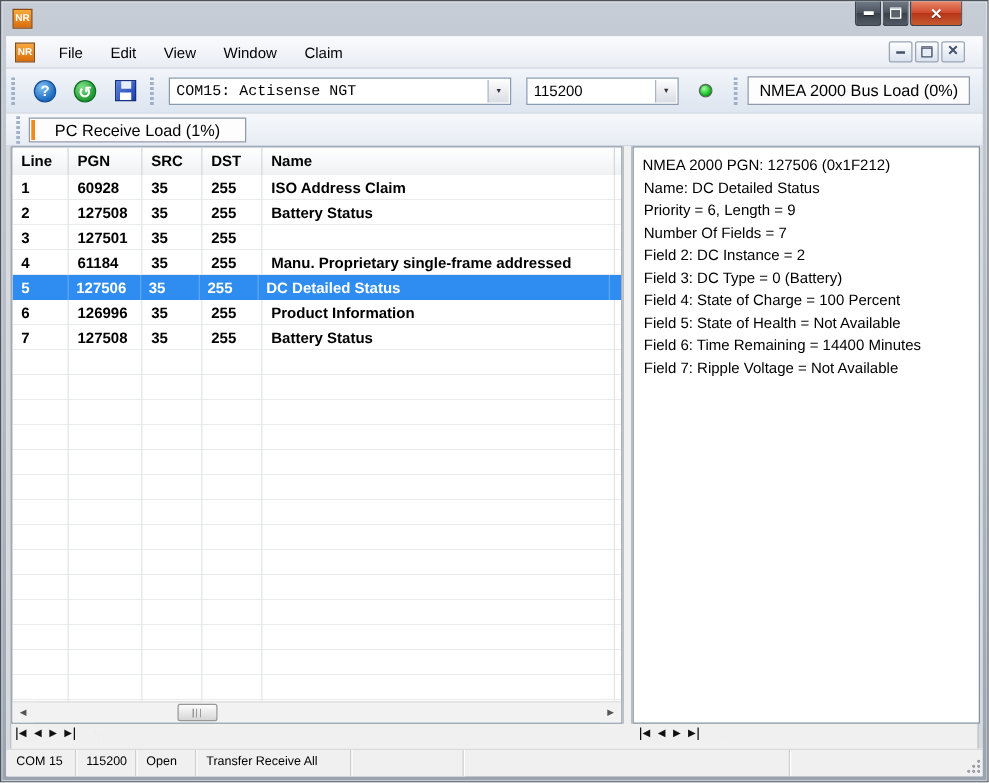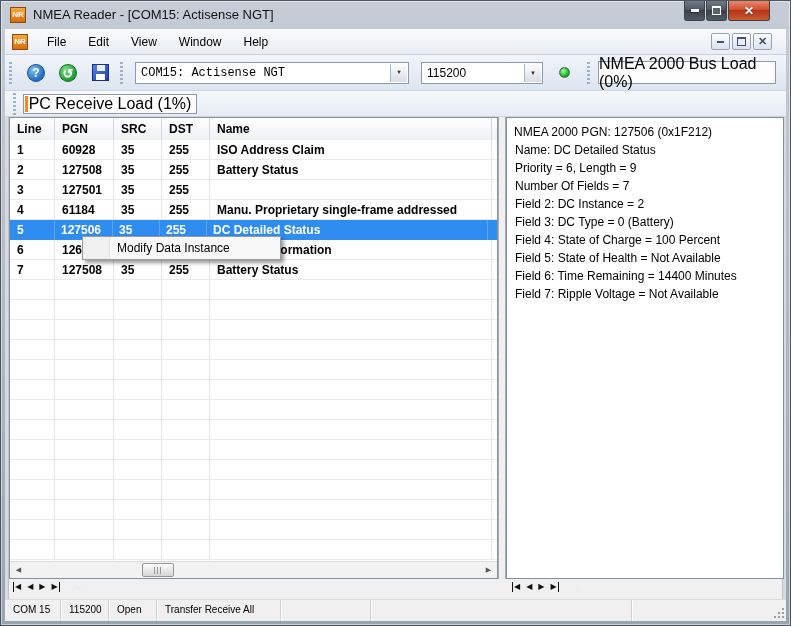--- a/index.html
+++ b/index.html
@@ -68,21 +68,21 @@
     background:linear-gradient(#fdfdfd,#d9dde4); border-left:1px solid #aab4c2;
     display:flex; align-items:center; justify-content:center; font-size:6px; color:#333; }
   .combo1 { width:274px; margin-left:4px;font-family:Liberation Mono, monospace; }
   .combo2 { width:122px; margin-left:12px; }
   .led { width:11px; height:11px; border-radius:50%; margin-left:16px;
     background:radial-gradient(circle at 35% 30%, #a5ff9e, #17c428 60%, #0d8a1c);
     border:1px solid #5a6a58; box-shadow:inset 0 0 1px #064d10; }
   .spacer { flex:1; }
 
   .load-box { border:1px solid #8f99a8; background:#fdfdfe; position:relative;
-    display:flex; align-items:center; justify-content:center; font-size:16px; }
+    display:flex; align-items:center; justify-content:center; font-size:13px; }
   .busload-box { width:178px; height:23px; margin-right:10px; }
   .pcload-box { position:absolute; left:18px; top:3px; width:174px; height:20px; }
   .pcload-fill { position:absolute; left:1px; top:1px; bottom:1px; width:3px; background:#f08a1d; }
   .tb2-gripper { position:absolute; left:4px; top:2px; }
 
   
   .main { position:absolute; top:88px; bottom:22px; left:0; right:0; }
   .edge-strip { position:absolute; top:0; bottom:0; width:4px; background:#d7dade; }
   .edge-strip.left { left:0; border-right:1px solid #bfc3c9; }
   .edge-strip.right { right:0; border-left:1px solid #bfc3c9; }
@@ -155,21 +155,20 @@
   .cm-iconcol { position:absolute; left:0; top:0; bottom:0; width:27px; background:#f0f0f0; border-right:1px solid #e2e2e2; }
   .cm-item { position:absolute; left:34px; top:4px; font-size:12px; white-space:nowrap; }
 </style>
 </head>
 <body>
 
 <div class="window">
 
   <div class="titlebar">
     <div class="app-icon">NR</div>
-    <div class="title-text">NMEA Reader - [COM15: Actisense NGT]</div>
     <div class="caption-btns">
       <div class="cap-btn">
           <div class="glyph-min"></div>
         </div>
       <div class="cap-btn">
           <div class="glyph-restore"></div>
         </div>
       <div class="cap-btn close">
           <span class="glyph-x">✕</span>
         </div>
@@ -177,21 +176,21 @@
   </div>
 
   <div class="client">
 
     <div class="menubar">
       <div class="menu-icon">NR</div>
       <div class="menu-item">File</div>
       <div class="menu-item">Edit</div>
       <div class="menu-item">View</div>
       <div class="menu-item">Window</div>
-      <div class="menu-item">Help</div>
+      <div class="menu-item">Claim</div>
       <div class="mdi-btns">
         <div class="mdi-btn">
             <div class="glyph-min"></div>
           </div>
         <div class="mdi-btn">
             <div class="glyph-restore"></div>
           </div>
         <div class="mdi-btn">
             <span class="mdi-x">✕</span>
           </div>
@@ -371,18 +370,14 @@
       <div class="seg s3">Open</div>
       <div class="seg s4">Transfer Receive All</div>
       <div class="seg e1"></div>
       <div class="seg fill"></div>
       <div class="seg e2"></div>
       <div class="grip"></div>
     </div>
 
   </div>
 
-  <div class="context-menu">
-    <div class="cm-iconcol"></div>
-    <div class="cm-item">Modify Data Instance</div>
-  </div>
 
 </div>
 
 </body></html>

